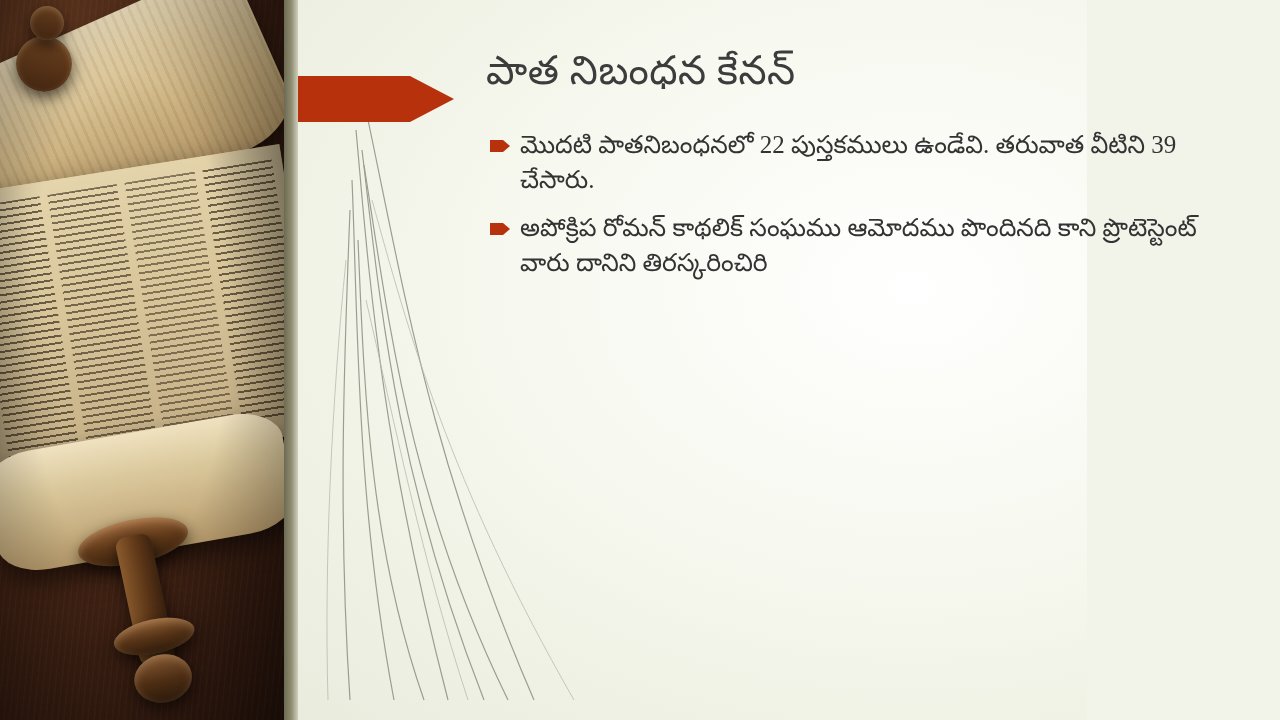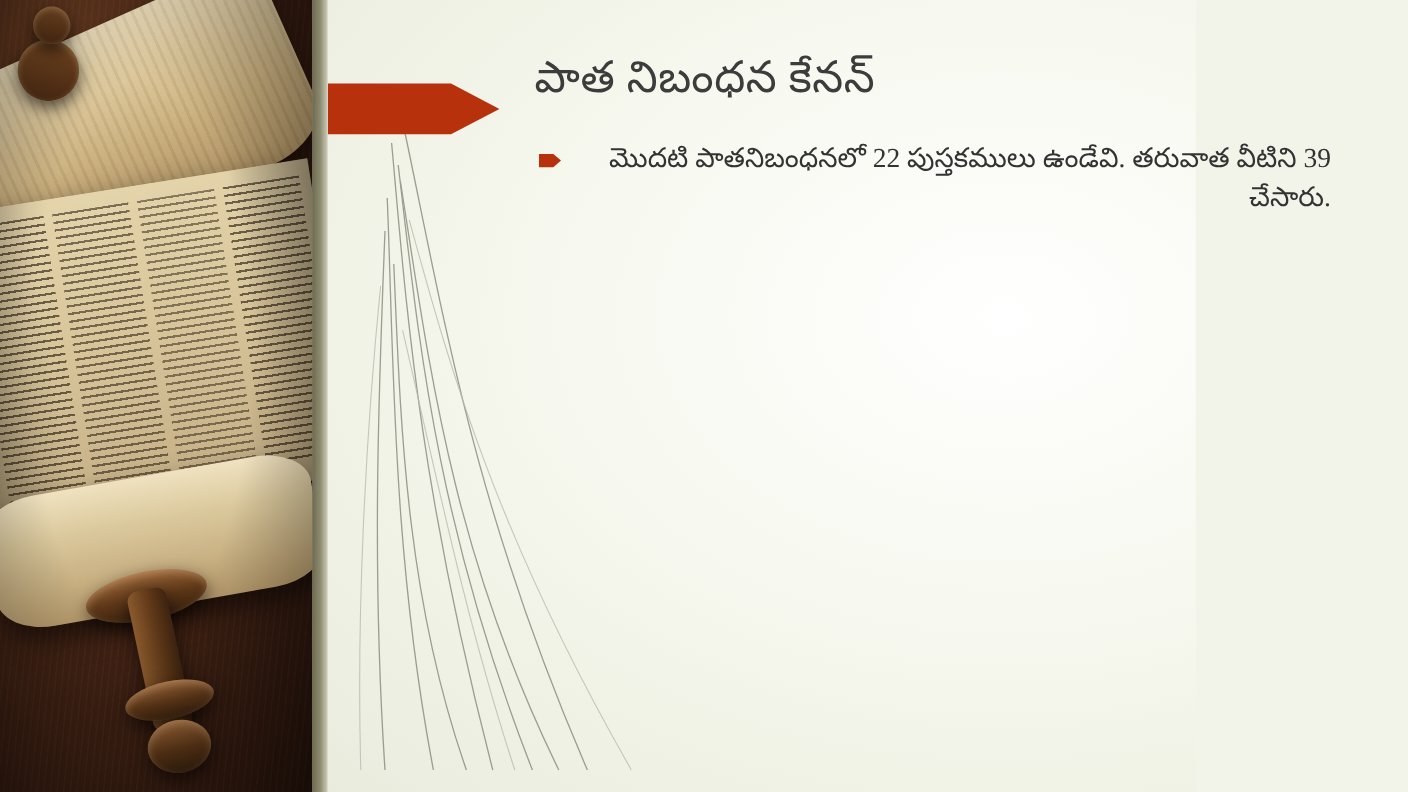--- a/index.html
+++ b/index.html
@@ -172,21 +172,20 @@
     margin-bottom: 14px;
   }
   .bullet-marker {
     flex: 0 0 auto;
     margin: 11px 10px 0 0;
   }
   .bullet-text {
     font-size: 25px;
     line-height: 1.38;
     color: #333333;
-    text-align: right;
   }
 </style>
 </head>
 <body>
 
 <div id="slide">
 
   <div class="photo-panel">
     <div class="photo-bg"></div>
     <div class="desk-grain"></div>
@@ -241,17 +240,23 @@
 
       <div class="bullet">
         <svg class="bullet-marker" width="20" height="14" viewBox="0 0 20 14">
           <polygon points="0,1 13,1 20,7 13,13 0,13" fill="#b7310d"></polygon>
         </svg>
         <div class="bullet-text">మొదటి పాతనిబంధనలో 22 పుస్తకములు ఉండేవి. తరువాత వీటిని 39 చేసారు.</div>
       </div>
 
 
 
+      <div class="bullet">
+        <svg class="bullet-marker" width="20" height="14" viewBox="0 0 20 14">
+          <polygon points="0,1 13,1 20,7 13,13 0,13" fill="#b7310d"></polygon>
+        </svg>
+        <div class="bullet-text">అపోక్రిప రోమన్ కాథలిక్ సంఘము ఆమోదము పొందినది కాని ప్రొటెస్టెంట్ వారు దానిని తిరస్కరించిరి</div>
+      </div>
 
 
     </div>
   </div>
 </div>
 
 </body></html>

